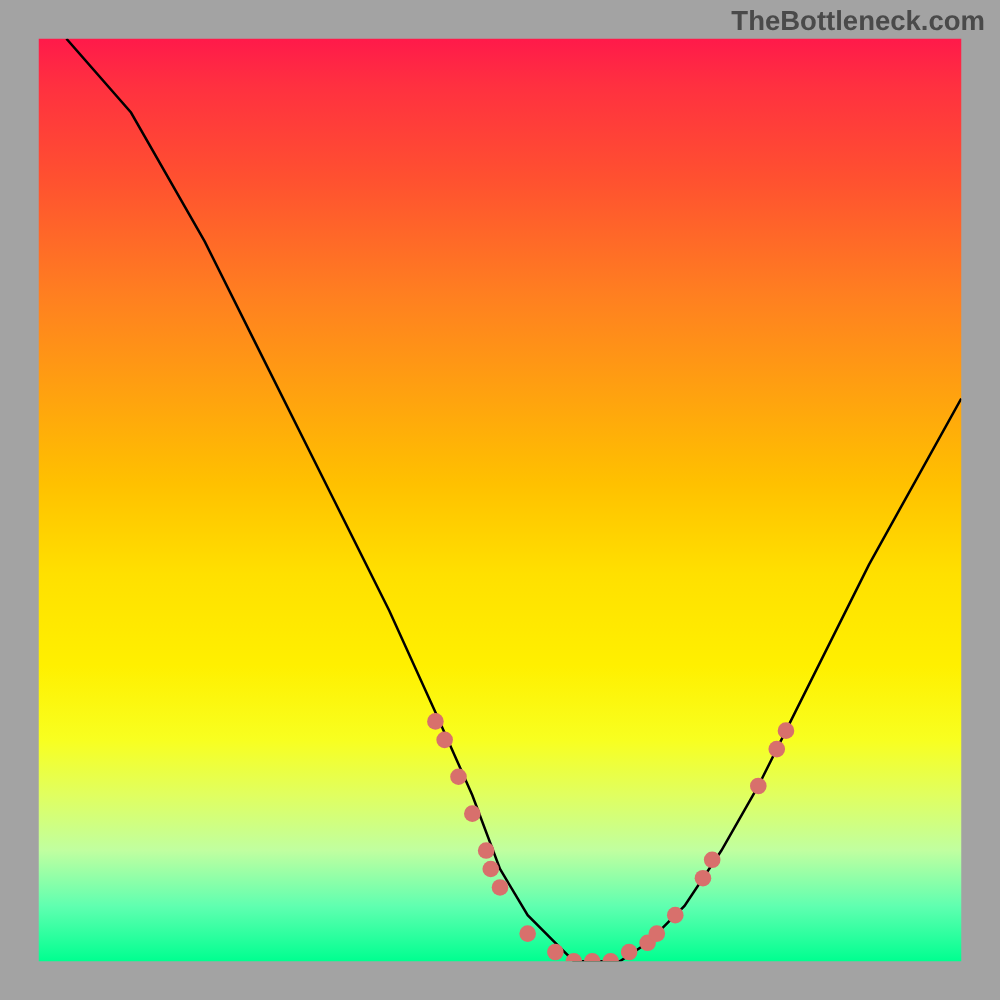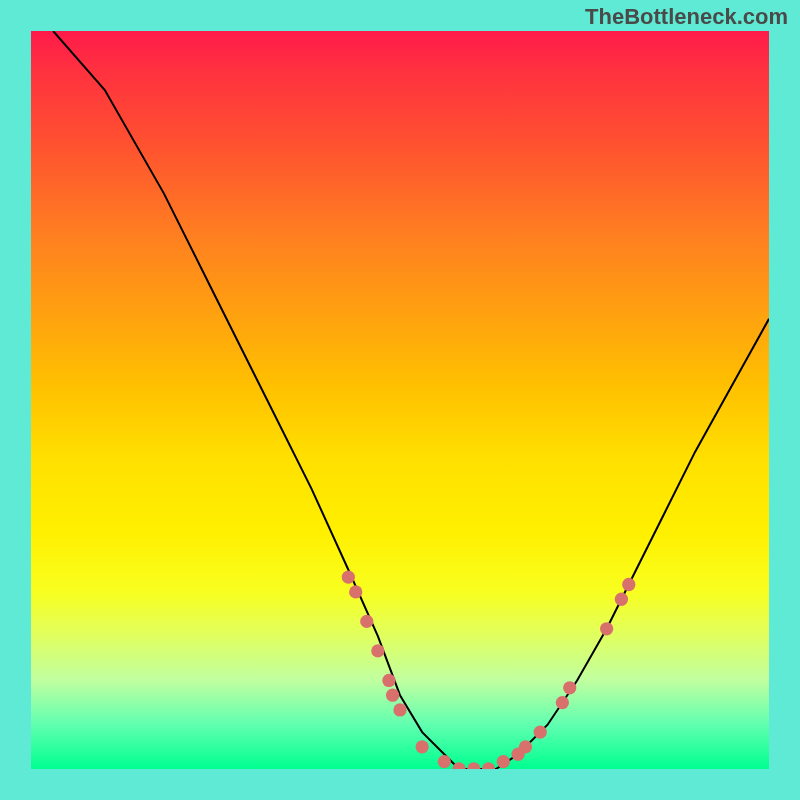--- a/index.html
+++ b/index.html
@@ -8,21 +8,21 @@
     background: #000;
     width: 800px;
     height: 800px;
     overflow: hidden;
     font-family: Arial, Helvetica, sans-serif;
   }
   .container {
     position: relative;
     width: 800px;
     height: 800px;
-    background: #5eead4;
+    background: #a3a3a3;
   }
   .watermark {
     position: absolute;
     top: 4px;
     right: 12px;
     color: #4a4a4a;
     font-size: 22px;
     font-weight: bold;
     z-index: 10;
   }

